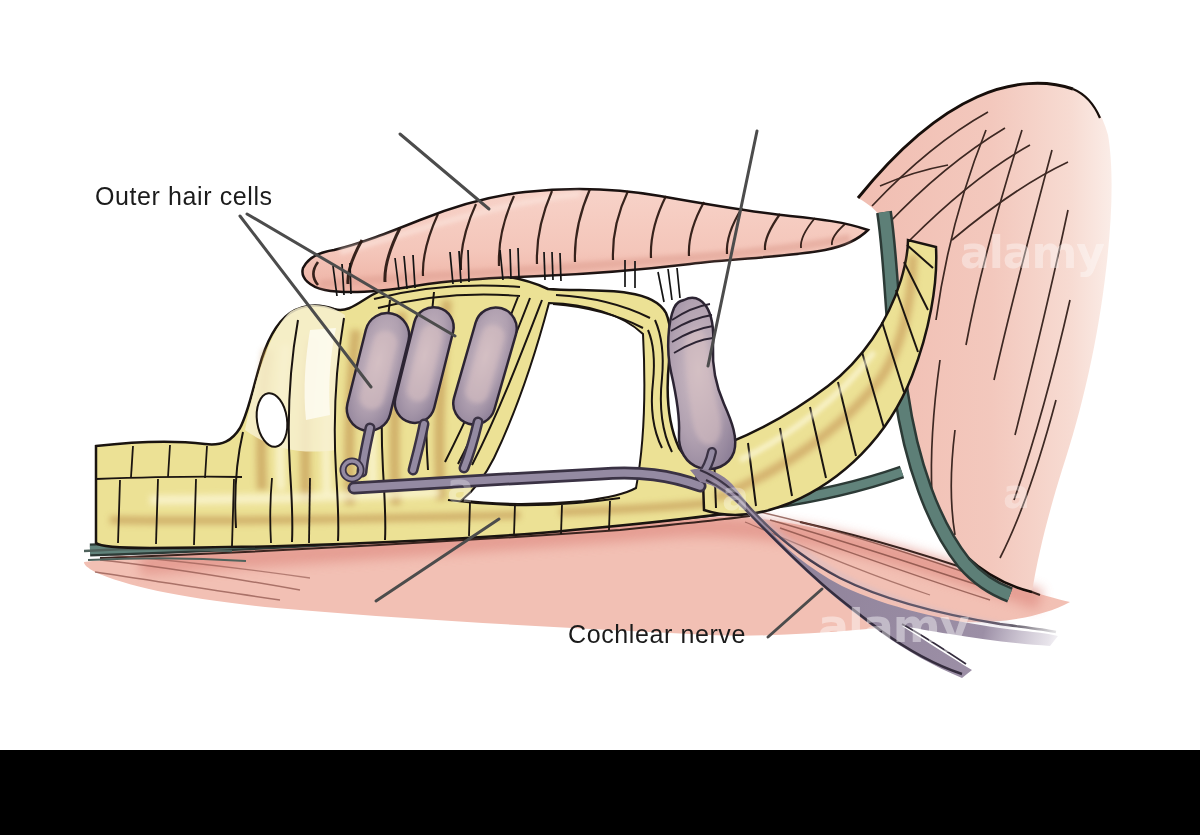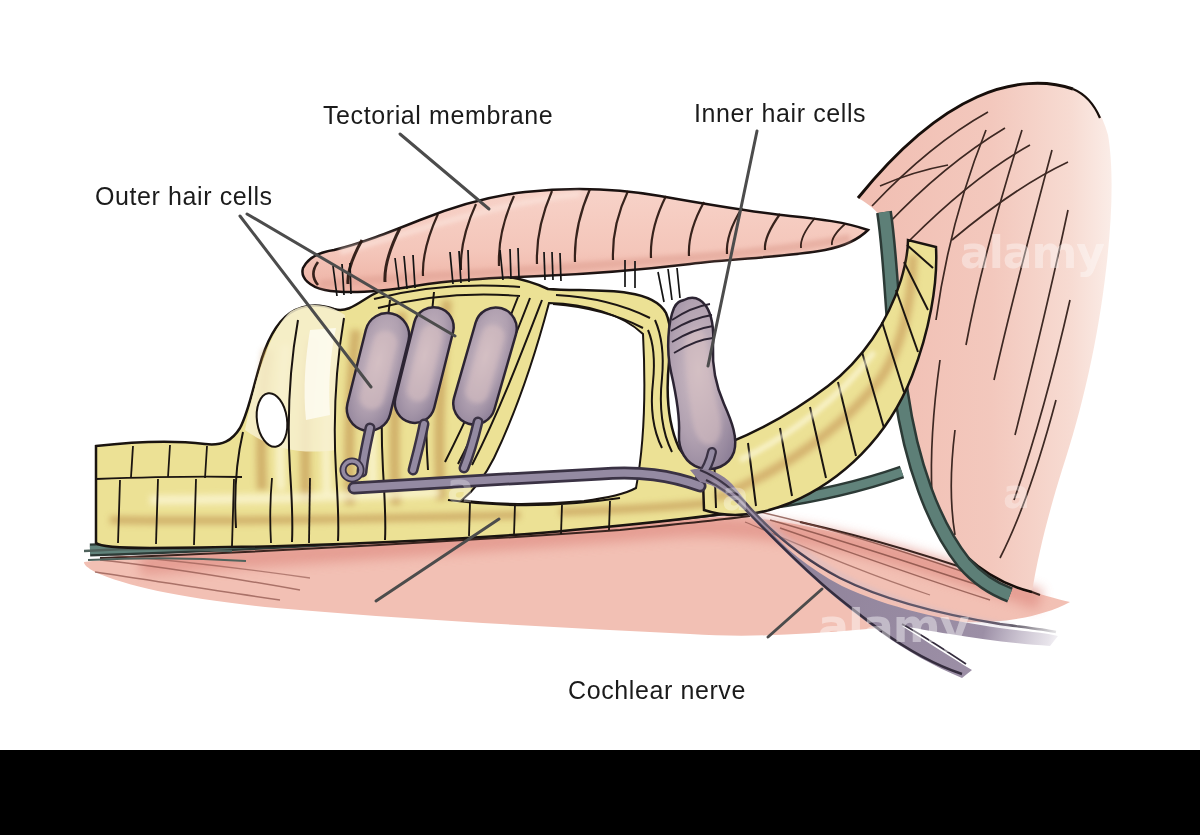--- a/index.html
+++ b/index.html
@@ -286,22 +286,20 @@
 
   <g font-family="DejaVu Sans, sans-serif" font-weight="bold" fill="#ffffff">
     <text x="960" y="268" font-size="44" opacity="0.38" letter-spacing="-1">alamy</text>
     <text x="818" y="642" font-size="46" opacity="0.42" letter-spacing="-1">alamy</text>
     <text x="447" y="502" font-size="40" opacity="0.3">a</text>
     <text x="722" y="510" font-size="40" opacity="0.32">a</text>
     <text x="1003" y="508" font-size="40" opacity="0.3">a</text>
   </g>
 </svg>
 
-  <div class="anat-label" style="left:323px;top:101px">Tectorial membrane</div>
-  <div class="anat-label" style="left:694px;top:99px">Inner hair cells</div>
   <div class="anat-label" style="left:95px;top:182px">Outer hair cells</div>
-  <div class="anat-label" style="left:568px;top:676px">Cochlear nerve</div>
+  <div class="anat-label" style="left:568px;top:620px">Cochlear nerve</div>
 
   <div class="footer-bar">
     
     
   </div>
 </div>
 
 </body></html>

